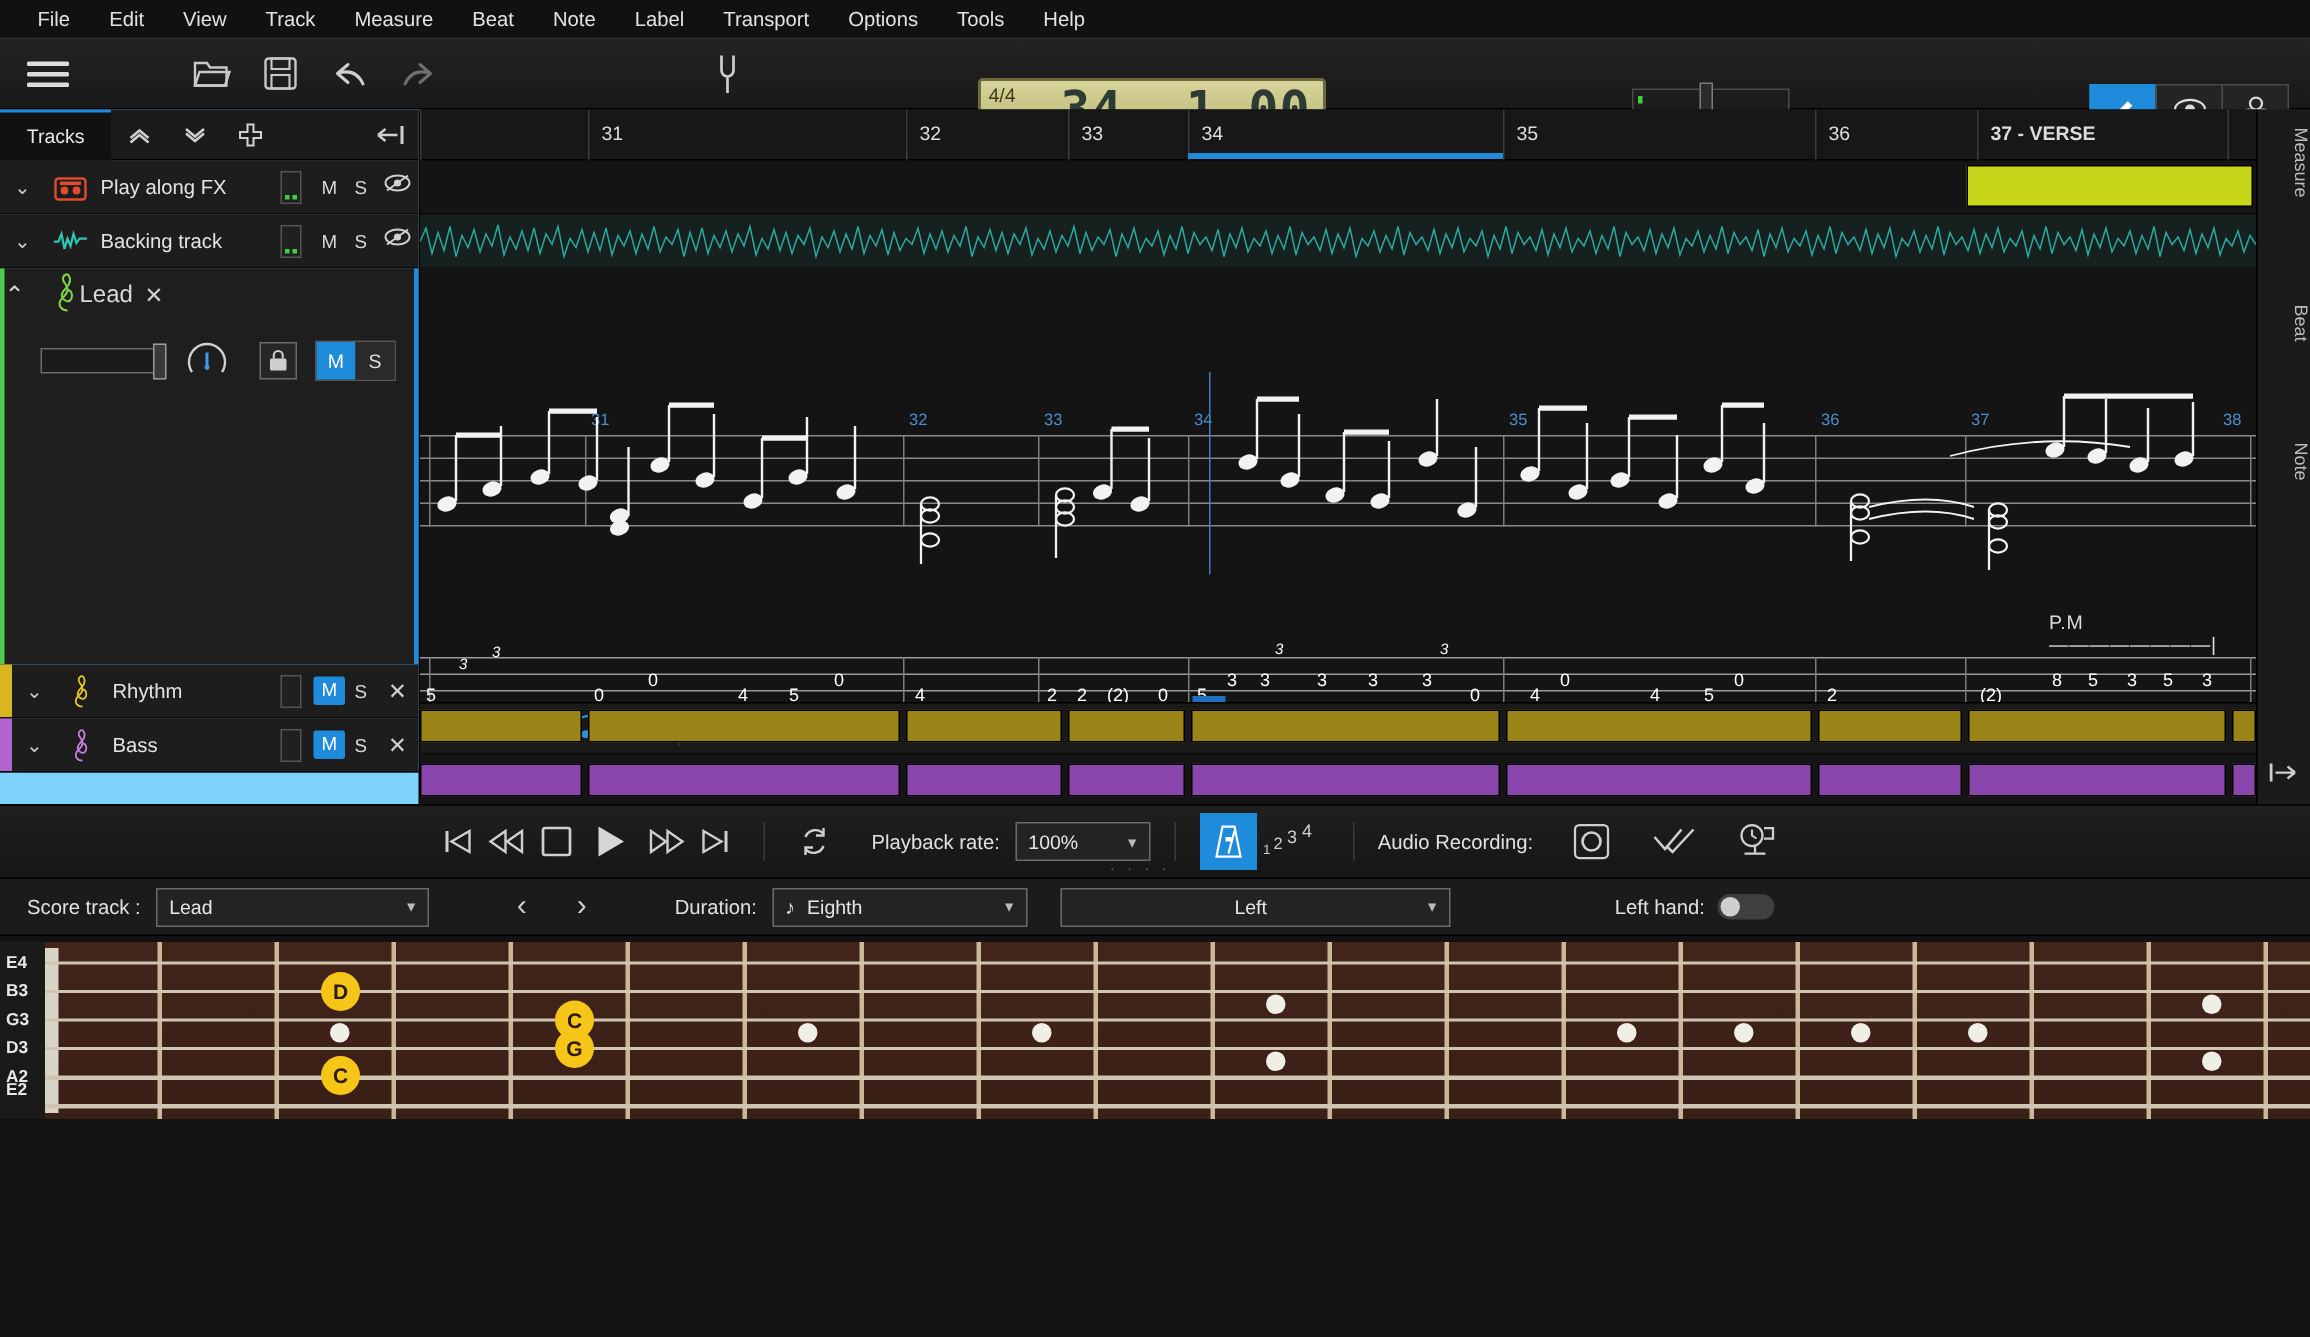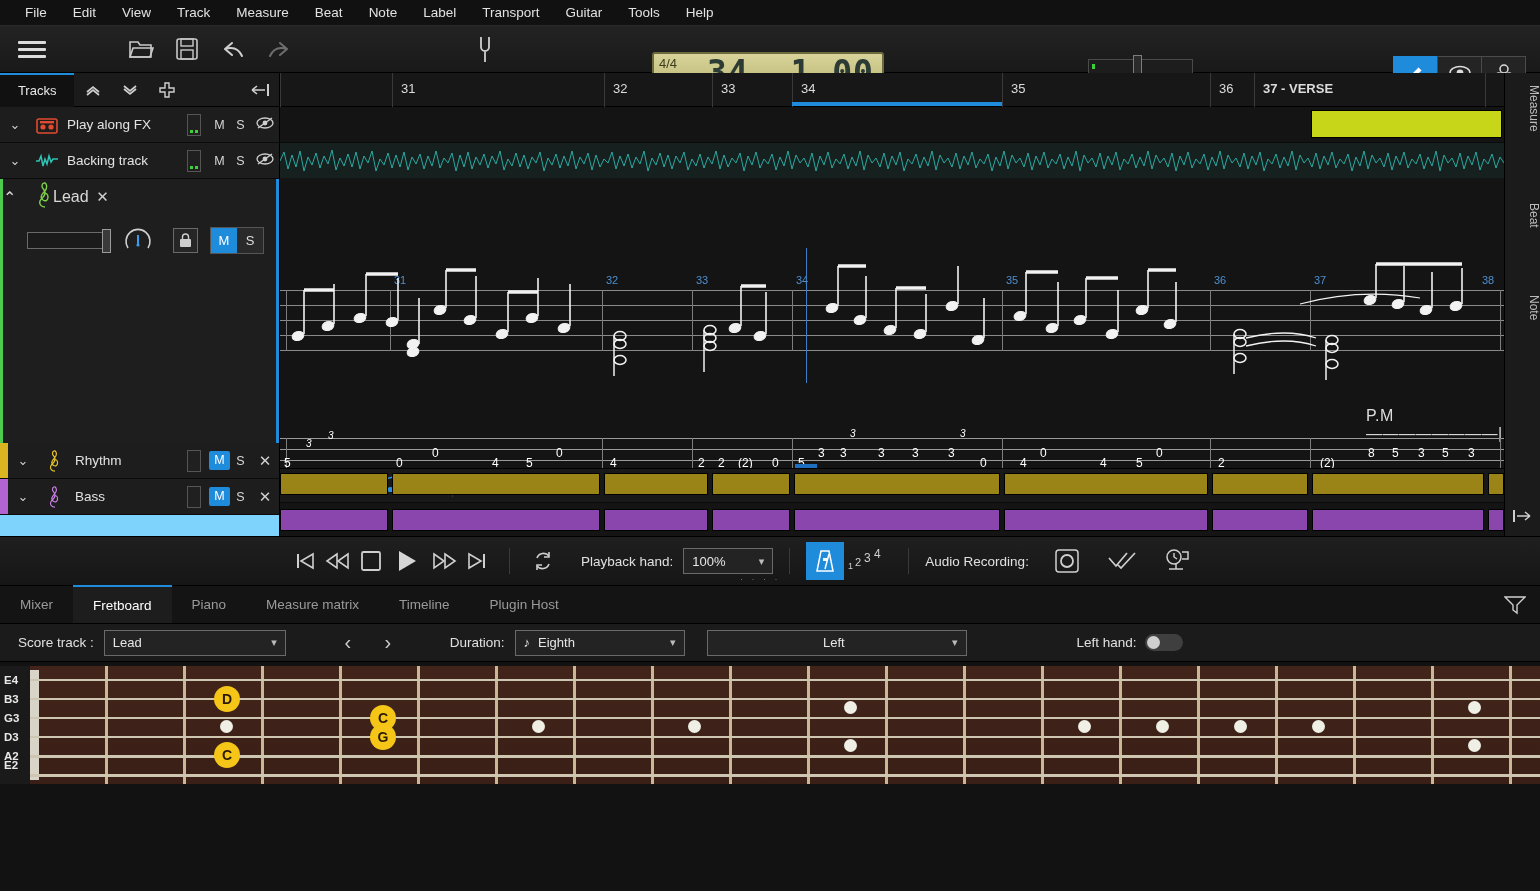--- a/index.html
+++ b/index.html
@@ -109,21 +109,21 @@
   .wave { position:absolute; top:0; height:36px; background:#15201f;}
 
   .scorearea { position:absolute; left:0; right:0; top:105px; height:324px; background:#141414; overflow:hidden;}
   .staffline { position:absolute; left:0; right:0; height:1px; background:#8a8a8a;}
   .barline { position:absolute; width:1px; background:#7d7d7d;}
   .measnum { position:absolute; font-size:11px; color:#4d8fd0;}
   .tabnum { position:absolute; font-size:12px; color:#fff; font-family:"Liberation Sans",sans-serif;}
   .triplet { position:absolute; font-size:10px; color:#fff; font-style:italic;}
   .cursorline { position:absolute; width:1px; background:#3c7fc4;}
   .selbox { position:absolute; background:#1f6fc0; }
-  .pmtext { position:absolute; font-size:16px; color:#ddd; letter-spacing:.5px;padding-left:34px;}
+  .pmtext { position:absolute; font-size:13px; color:#ddd; letter-spacing:.5px;padding-left:34px;}
 
   .lowclip { height:36px; position:relative; border-bottom:1px solid #0b0b0b;}
   .lowseg { position:absolute; top:6px; height:22px; border:1px solid #000;}
 
   
   .scoretools { position:absolute; left:0; right:0; bottom:0; height:34px; background:#191919; display:flex; align-items:center; border-top:1px solid #000;}
   .scoretools .sti { width:38px; height:34px; display:flex; align-items:center; justify-content:center; cursor:pointer;}
   .scoretools .grip { position:absolute; left:50%; transform:translateX(-50%); width:48px; height:6px; background:#4a4a4a; border-radius:3px; top:8px;}
 
   
@@ -178,21 +178,21 @@
   <div class="menubar">
     <div class="mi">File</div>
     <div class="mi">Edit</div>
     <div class="mi">View</div>
     <div class="mi">Track</div>
     <div class="mi">Measure</div>
     <div class="mi">Beat</div>
     <div class="mi">Note</div>
     <div class="mi">Label</div>
     <div class="mi">Transport</div>
-    <div class="mi">Guitar</div>
+    <div class="mi">Options</div>
     <div class="mi">Tools</div>
     <div class="mi">Help</div>
   </div>
 
   <div class="toolbar">
     <div class="hamburger">
       <span></span>
         <span></span>
         <span></span>
     </div>
@@ -409,21 +409,21 @@
     <div class="arrange">
 
       <div class="ruler">
         <div class="mk" style="left:0;width:112px"></div>
         <div class="mk" style="left:112px;width:212px">31</div>
         <div class="mk" style="left:324px;width:108px">32</div>
         <div class="mk" style="left:432px;width:80px">33</div>
         <div class="mk" style="left:512px;width:210px">34</div>
         <div class="mk" style="left:722px;width:208px">35</div>
         <div class="mk" style="left:930px;width:100px">36</div>
-        <div class="mk verse" style="left:974px;width:175px">37 - VERSE</div>
+        <div class="mk verse" style="left:1038px;width:175px">37 - VERSE</div>
         <div class="mk" style="left:1205px;width:19px"></div>
         <div class="playhead" style="left:512px;width:210px"></div>
       </div>
 
       <div class="cliprow">
         <div class="clip" style="left:1031px;width:191px;background:#c8d61a"></div>
 
       </div>
 
       <div class="cliprow">
@@ -790,21 +790,21 @@
 
     <div class="tsep"></div>
 
     <div class="tbtn">
       <svg width="24" height="24" viewBox="0 0 24 24">
           <path d="M6 9a7 7 0 0 1 12-2M18 15a7 7 0 0 1-12 2" fill="none" stroke="#cfcfcf" stroke-width="1.6"></path>
           <path d="M18 3v5h-5M6 21v-5h5" fill="none" stroke="#cfcfcf" stroke-width="1.6"></path>
         </svg>
     </div>
 
-    <div class="lbl" style="margin-left:22px">Playback hand:</div>
+    <div class="lbl" style="margin-left:22px">Playback rate:</div>
     <div class="sel" style="margin-left:10px;width:90px">
       <span>100%</span>
       <span class="cv">▾</span>
     </div>
 
     <div class="tsep"></div>
 
     <div class="metro">
       <svg width="22" height="24" viewBox="0 0 22 24">
           <path d="M7 2h8l4 20H3z" fill="none" stroke="#fff" stroke-width="1.5"></path>
@@ -839,33 +839,20 @@
       <svg width="28" height="26" viewBox="0 0 28 26">
           <circle cx="11" cy="9" r="7" fill="none" stroke="#cfcfcf" stroke-width="1.5"></circle>
           <path d="M11 5v4l3 2" stroke="#cfcfcf" stroke-width="1.4" fill="none"></path>
           <path d="M19 4h6v7h-6M6 21h14" fill="none" stroke="#cfcfcf" stroke-width="1.5"></path>
           <path d="M13 16v5" stroke="#cfcfcf" stroke-width="1.5"></path>
         </svg>
     </div>
     <div class="dots-line">· · · ·</div>
   </div>
 
-  <div class="btabs">
-    <div class="btab">Mixer</div>
-    <div class="btab active">Fretboard</div>
-    <div class="btab">Piano</div>
-    <div class="btab">Measure matrix</div>
-    <div class="btab">Timeline</div>
-    <div class="btab">Plugin Host</div>
-    <div class="filtico">
-      <svg width="22" height="20" viewBox="0 0 22 20">
-          <path d="M1 2h20l-8 8v8l-4-3v-5z" fill="none" stroke="#cfcfcf" stroke-width="1.4"></path>
-        </svg>
-    </div>
-  </div>
 
   <div class="fbtools">
     <div class="lbl">Score track :</div>
     <div class="sel" style="margin-left:10px;width:182px">
       <span>Lead</span>
       <span class="cv">▾</span>
     </div>
     <div class="arrowbtn" style="margin-left:42px">‹</div>
     <div class="arrowbtn">›</div>
     <div class="lbl" style="margin-left:42px">Duration:</div>

